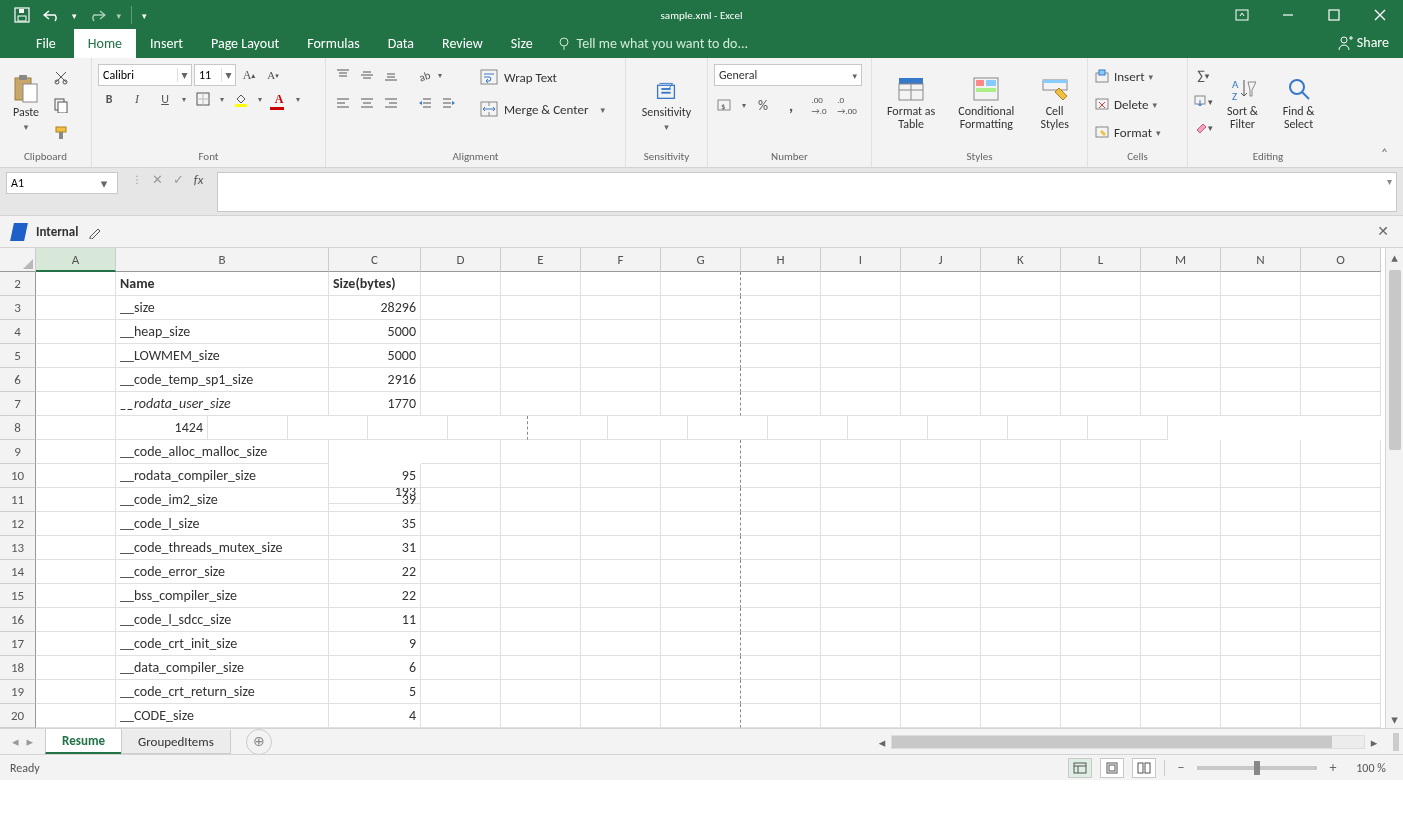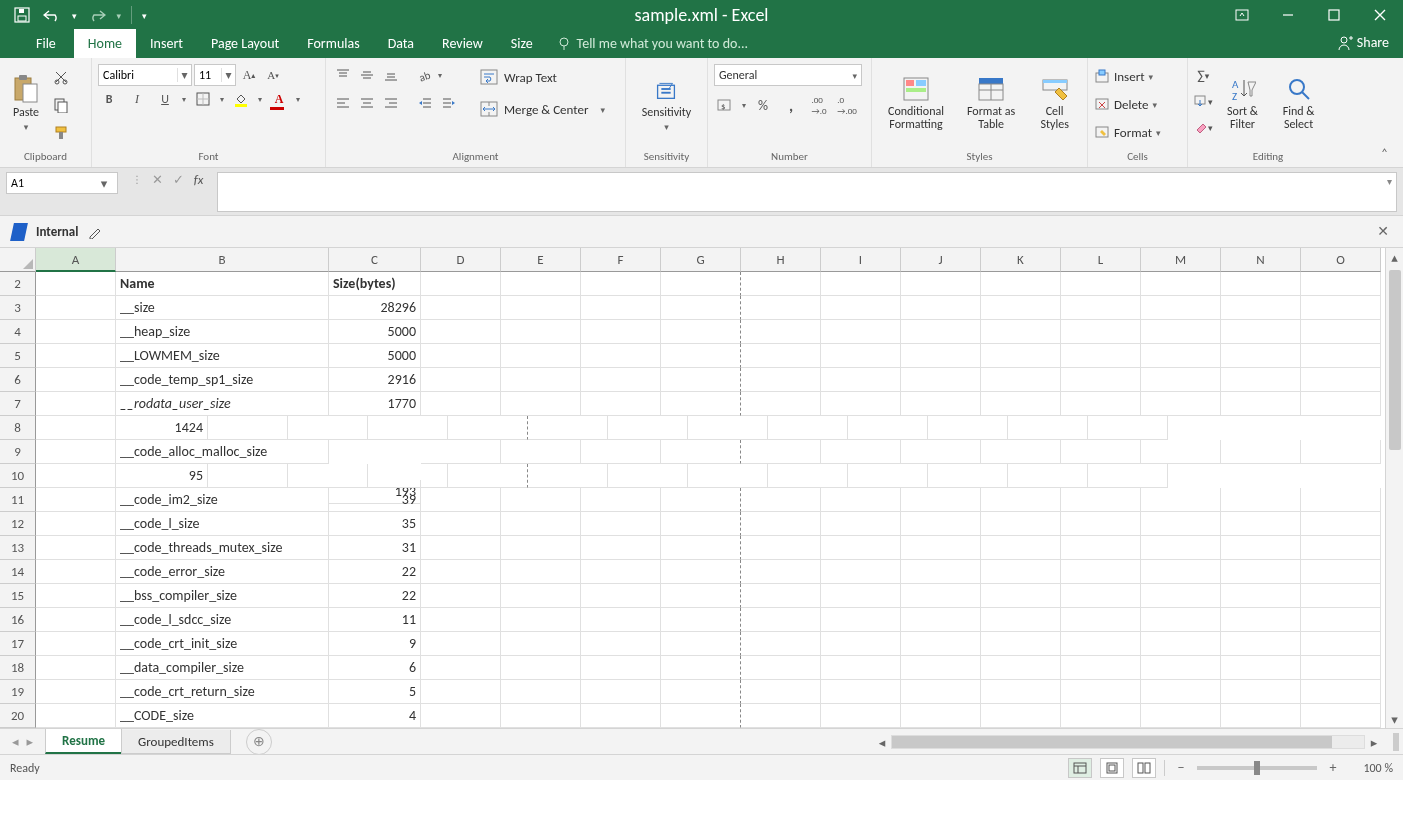--- a/index.html
+++ b/index.html
@@ -3,21 +3,21 @@
 <meta charset="utf-8">
 <style>
   * { box-sizing: border-box; margin: 0; padding: 0; font-family: "Segoe UI", Calibri, sans-serif; }
   body { width: 1403px; height: 840px; background: #fff; overflow: hidden; font-size: 13px; color: #333; }
 
   
   .titlebar { height: 30px; background: #217346; display: flex; align-items: center; color: #fff; position: relative; }
   .qat { display: flex; align-items: center; gap: 10px; padding-left: 12px; }
   .qat-btn { width: 20px; height: 20px; display: flex; align-items: center; justify-content: center; cursor: pointer; }
   .qat-sep { width: 1px; height: 18px; background: rgba(255,255,255,0.3); }
-  .title-center { position: absolute; left: 50%; transform: translateX(-50%); font-size: 18px; }
+  .title-center { position: absolute; left: 50%; transform: translateX(-50%); font-size: 11px; }
   .title-right { margin-left: auto; display: flex; align-items: center; }
   .win-btn { width: 46px; height: 30px; display: flex; align-items: center; justify-content: center; cursor: pointer; }
 
   
   .menubar { height: 28px; background: #217346; display: flex; align-items: flex-end; padding-left: 18px; color: #fff; position: relative; }
   .menu-tab { padding: 6px 14px; font-size: 14px; cursor: pointer; }
   .menu-tab.file { padding: 6px 18px; }
   .menu-tab.active { background: #fff; color: #217346; }
   .tellme { display: flex; align-items: center; gap: 6px; color: #d0ead8; font-size: 14px; padding: 6px 10px; }
   .share { position: absolute; right: 14px; top: 4px; display: flex; align-items: center; gap: 4px; font-size: 14px; cursor: pointer; }
@@ -403,41 +403,41 @@
         <div class="small-btn" style="font-size:16px;font-weight:700">,</div>
         <div class="small-btn" style="font-size:9px">.00<br>→.0</div>
         <div class="small-btn" style="font-size:9px">.0<br>→.00</div>
       </div>
     </div>
     <div class="ribbon-group-label">Number</div>
   </div>
 
   <div class="ribbon-group" style="width:216px">
     <div class="ribbon-group-body">
+      <div class="big-btn" style="width:68px">
+        <div class="ico">
+            <svg width="28" height="26">
+              <rect x="2" y="2" width="24" height="6" fill="#3878c8"></rect>
+              <rect x="2" y="8" width="24" height="16" fill="none" stroke="#888"></rect>
+              <line x1="2" y1="14" x2="26" y2="14" stroke="#888"></line>
+              <line x1="14" y1="8" x2="14" y2="24" stroke="#888"></line>
+            </svg>
+          </div>
+        <span style="text-align:center;line-height:1.1">Format as Table</span>
+      </div>
       <div class="big-btn" style="width:78px">
         <div class="ico">
             <svg width="28" height="26">
               <rect x="2" y="2" width="24" height="22" fill="none" stroke="#888"></rect>
               <rect x="4" y="4" width="8" height="6" fill="#f88"></rect>
               <rect x="14" y="4" width="10" height="6" fill="#8cf"></rect>
               <rect x="4" y="12" width="20" height="4" fill="#ae8"></rect>
             </svg>
           </div>
         <span style="text-align:center;line-height:1.1">Conditional Formatting</span>
-      </div>
-      <div class="big-btn" style="width:68px">
-        <div class="ico">
-            <svg width="28" height="26">
-              <rect x="2" y="2" width="24" height="6" fill="#3878c8"></rect>
-              <rect x="2" y="8" width="24" height="16" fill="none" stroke="#888"></rect>
-              <line x1="2" y1="14" x2="26" y2="14" stroke="#888"></line>
-              <line x1="14" y1="8" x2="14" y2="24" stroke="#888"></line>
-            </svg>
-          </div>
-        <span style="text-align:center;line-height:1.1">Format as Table</span>
       </div>
       <div class="big-btn" style="width:54px">
         <div class="ico">
             <svg width="28" height="26">
               <rect x="2" y="4" width="24" height="10" fill="none" stroke="#888"></rect>
               <rect x="2" y="4" width="24" height="3" fill="#8cf"></rect>
               <path d="M18 12 L26 20 L22 24 L14 16 Z" fill="#f0c040" stroke="#b08020"></path>
             </svg>
           </div>
         <span style="text-align:center;line-height:1.1">Cell Styles</span>
@@ -725,20 +725,21 @@
         <div class="cell" style="width: 80px;"></div>
         <div class="cell" style="width: 80px;"></div>
         <div class="cell" style="width: 80px;"></div>
         <div class="cell" style="width: 80px;"></div>
         <div class="cell" style="width: 80px;"></div>
         <div class="cell" style="width: 80px;"></div>
         <div class="cell" style="width: 80px;"></div>
       </div>
       <div class="crow">
         <div class="cell" style="width: 80px;"></div>
+        <div class="cell" style="width: 213px;">__rodata_compiler_size</div>
         <div class="cell r" style="width: 92px;">95</div>
         <div class="cell" style="width: 80px;"></div>
         <div class="cell" style="width: 80px;"></div>
         <div class="cell" style="width: 80px;"></div>
         <div class="cell page-break" style="width: 80px;"></div>
         <div class="cell" style="width: 80px;"></div>
         <div class="cell" style="width: 80px;"></div>
         <div class="cell" style="width: 80px;"></div>
         <div class="cell" style="width: 80px;"></div>
         <div class="cell" style="width: 80px;"></div>
@@ -967,15 +968,15 @@
           <rect x="1" y="1" width="5" height="10" fill="none" stroke="#555"></rect>
           <rect x="8" y="1" width="5" height="10" fill="none" stroke="#555"></rect>
         </svg>
       </div>
     <div style="width:1px;height:16px;background:#ccc"></div>
     <div class="zoom-btn">−</div>
     <div class="zoom-slider">
         <div class="zt"></div>
       </div>
     <div class="zoom-btn">+</div>
-    <span style="width:44px;text-align:right">100 %</span>
+    <span style="width:44px;text-align:center">100 %</span>
   </div>
 </div>
 
 </body></html>

